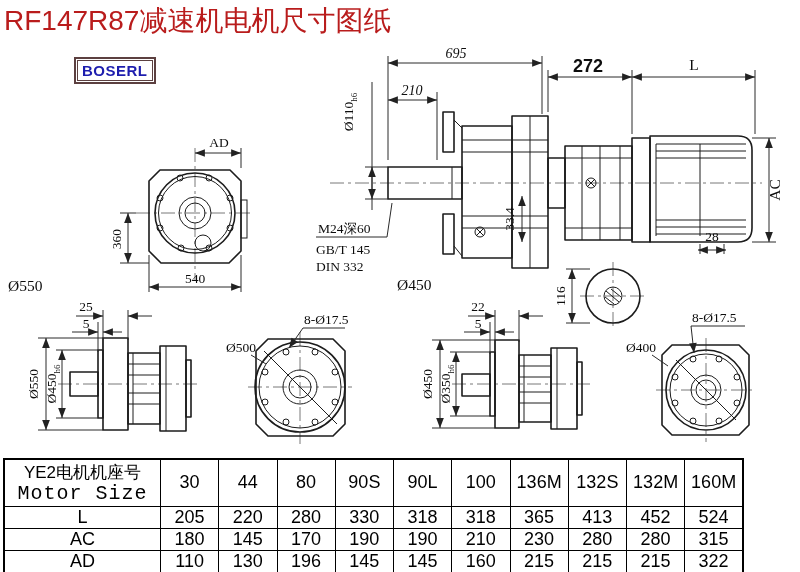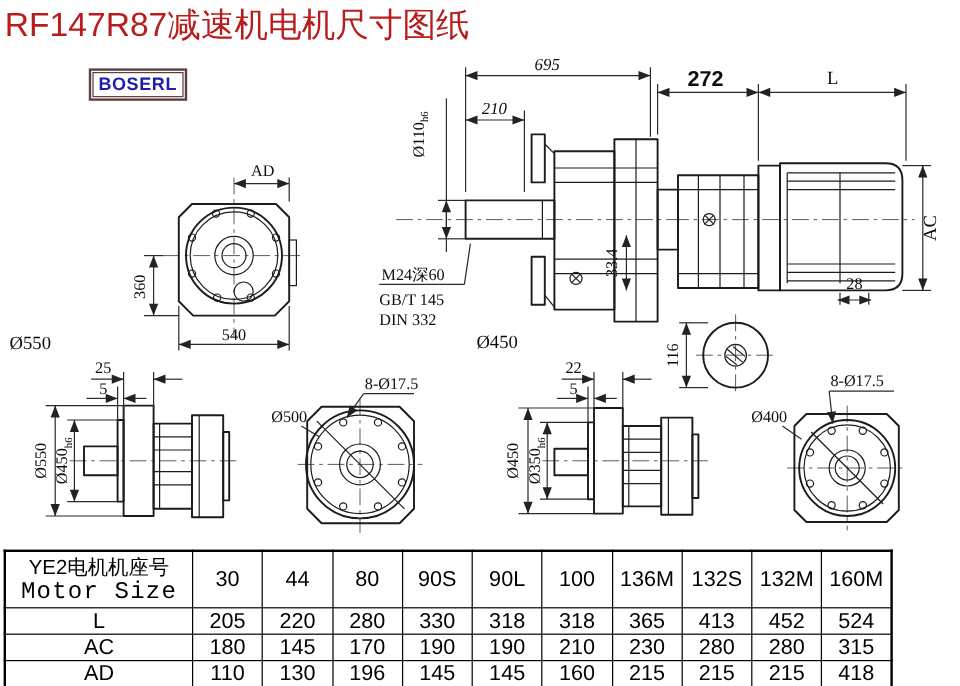--- a/index.html
+++ b/index.html
@@ -363,16 +363,16 @@
       <td class="rowhead">AD</td>
       <td>110</td>
       <td>130</td>
       <td>196</td>
       <td>145</td>
       <td>145</td>
       <td>160</td>
       <td>215</td>
       <td>215</td>
       <td>215</td>
-      <td>418</td>
+      <td>322</td>
     </tr>
   </tbody>
 </table>
 
 </body></html>

